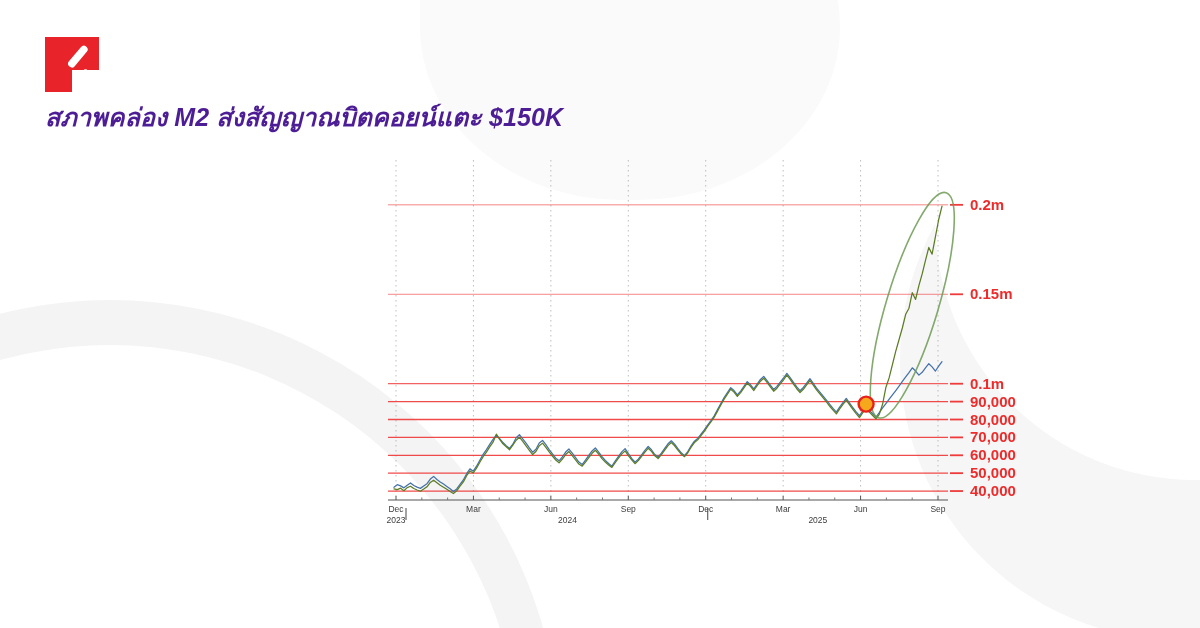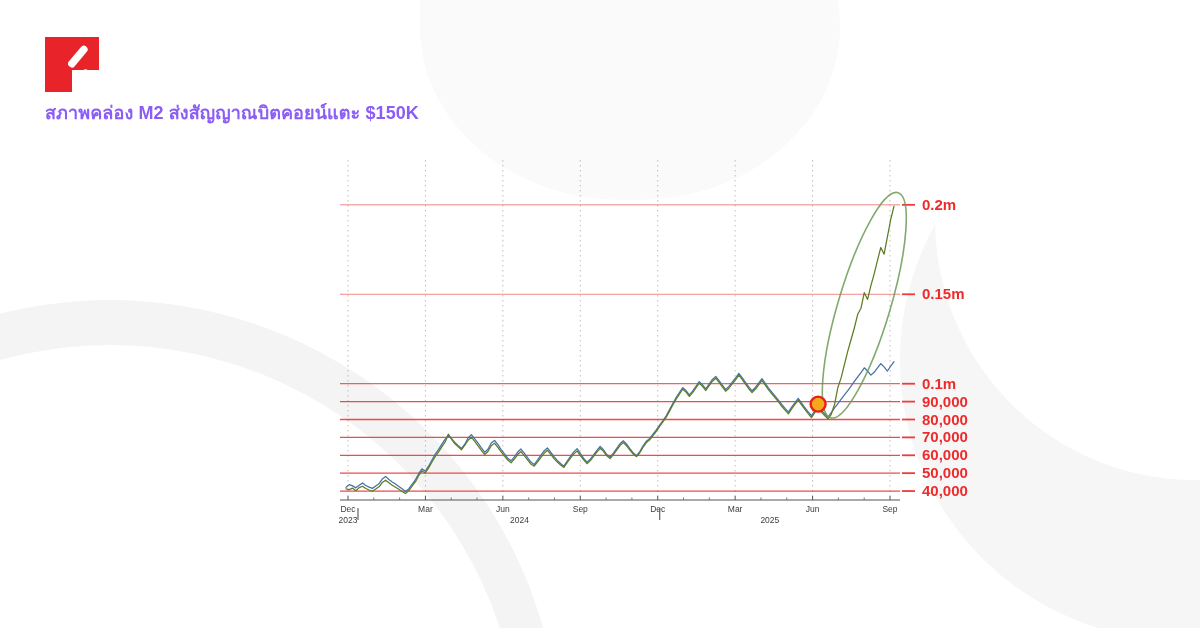--- a/index.html
+++ b/index.html
@@ -40,31 +40,32 @@
   }
 
   
   #logo {
     position:absolute; left:45px; top:37px; width:54px; height:55px;
   }
 
   
   #headline {
     position:absolute; left:45px; top:102px;
-    font-size:18px; font-weight:bold;
+    font-size:25px; font-weight:bold;
     letter-spacing:0.1px;
-    color:#8b5cf6;
+    color:#4c1d95;
     white-space:nowrap;
     line-height:1.25;
+    font-style:italic;
   }
 
   
   #chart-wrap {
     position:absolute; left:0px; top:150px;
-    width:1200px; height:400px;
+    width:1200px; height:400px;padding-left:48px;
   }
   #chart-svg { display:block; }
 
   .axis-label {
     font-family:"Liberation Sans", sans-serif;
     font-size:8.5px;
     fill:#3c3c3c;
   }
   .ytick-label {
     font-family:"Liberation Sans", sans-serif;

